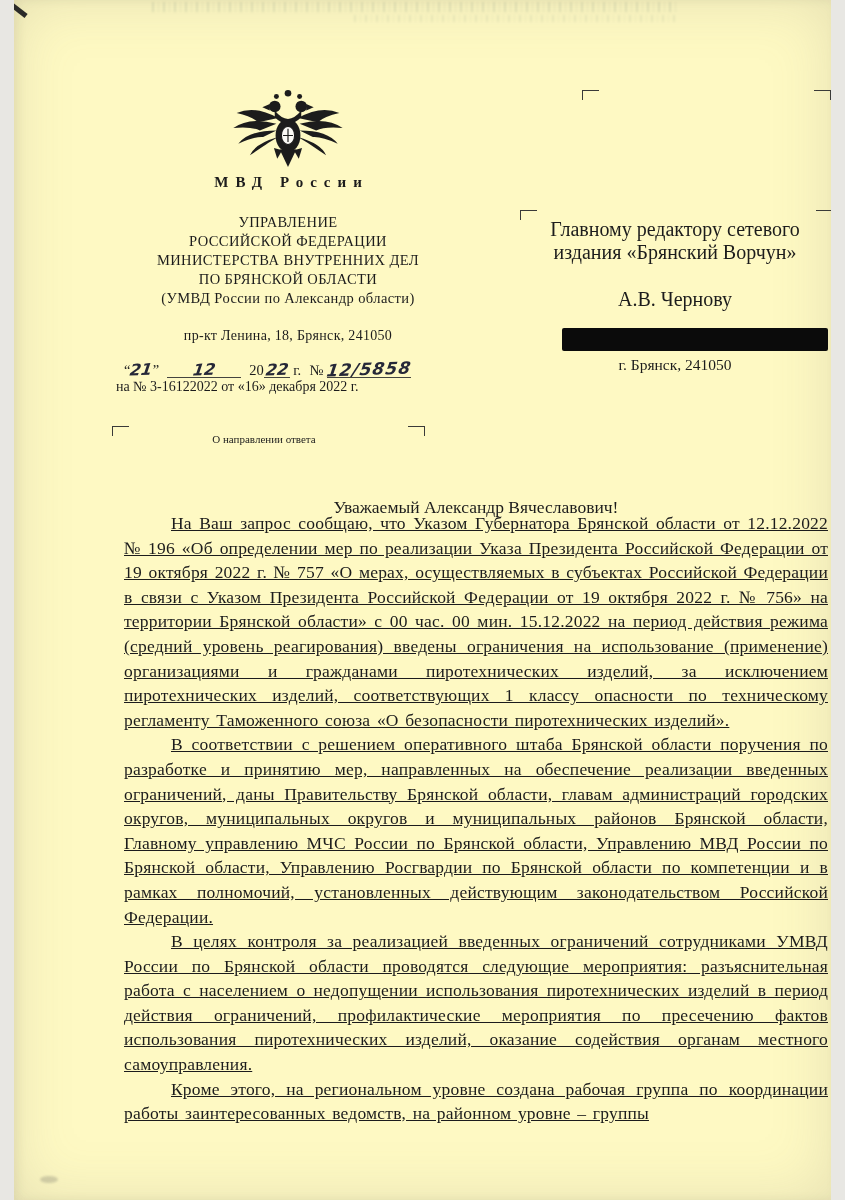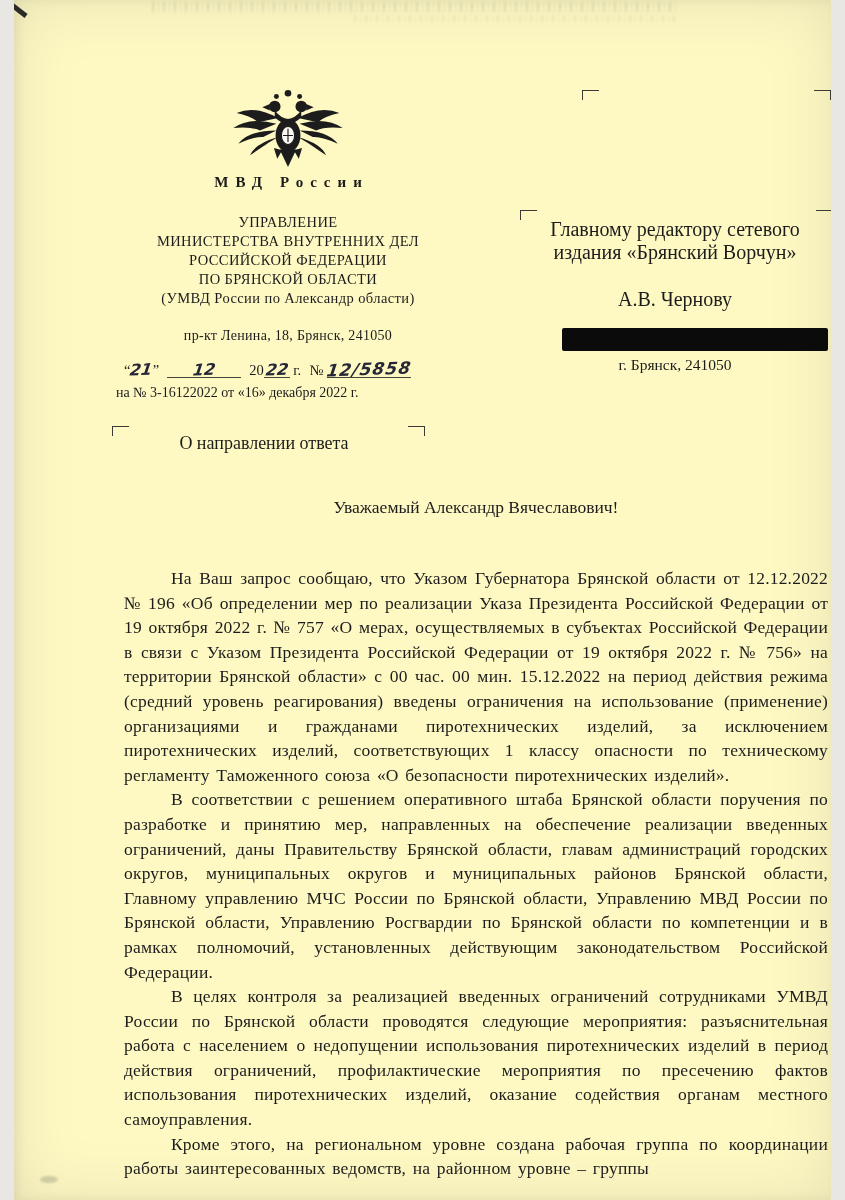--- a/index.html
+++ b/index.html
@@ -26,43 +26,43 @@
   .corner.cl{border-left:1.6px solid #3a3a38;}
   .corner.cr{border-right:1.6px solid #3a3a38;}
 
   
   .left-col{position:absolute;left:96px;top:88px;width:356px;text-align:center;}
   .emblem{display:inline-block;}
   .emblem-caption{margin-top:2px;font-weight:bold;font-size:15px;letter-spacing:7px;padding-left:7px;}
   .org{margin-top:22px;font-weight:normal;font-size:14.5px;line-height:19px;letter-spacing:.4px;}
   .address{margin-top:20px;font-size:14px;letter-spacing:.3px;}
   .date-line{margin-top:16px;font-size:14.5px;text-align:left;padding-left:14px;white-space:nowrap;}
-  .ref-line{margin-top:6px;font-size:14px;text-align:left;padding-left:6px;}
+  .ref-line{font-size:14px;text-align:left;padding-left:6px;}
 
   .hand{font-family:"DejaVu Sans", sans-serif;font-style:italic;display:inline-block;
     transform:skewX(-10deg) rotate(-2deg);color:#262838;font-size:16px;font-weight:bold;}
   .hand.big{font-size:17px;letter-spacing:1px;}
   .blank{display:inline-block;border-bottom:1px solid #44443f;text-align:center;line-height:14px;}
   .w-month{min-width:74px;}
   .w-year{min-width:26px;}
   .w-num{min-width:78px;}
   .dl-gap{display:inline-block;width:8px;}
 
-  .subject{position:absolute;left:100px;top:433px;width:300px;text-align:center;font-size:18px;}
+  .subject{position:absolute;left:100px;top:433px;width:300px;text-align:center;font-size:11px;}
 
   
   .recipient{position:absolute;left:505px;top:218px;width:312px;text-align:center;font-size:20px;line-height:23px;}
   .recipient .name{margin-top:24px;}
   .redaction{position:absolute;left:548px;top:328px;width:266px;height:23px;background:#0b0b0b;border-radius:2px;}
   .recipient-city{position:absolute;left:505px;top:356px;width:312px;text-align:center;font-size:15.5px;}
 
   
   .salutation{position:absolute;left:110px;top:497px;width:704px;text-align:center;font-size:17.5px;font-family:Liberation Serif, serif;}
-  .body-text{position:absolute;left:110px;top:566px;width:704px;font-size:17.5px;line-height:24.6px;
-    text-align:justify;word-spacing:2px;letter-spacing:.2px;}
+  .body-text{position:absolute;left:110px;top:511px;width:704px;font-size:17.5px;line-height:24.6px;
+    text-align:justify;word-spacing:2px;letter-spacing:.2px;text-decoration:underline;}
   .body-text p{margin:0;text-indent:47px;}
 </style>
 </head>
 <body>
 
 <div class="page">
 
   <div class="bleed bleed-1"></div>
   <div class="bleed bleed-2"></div>
   <div class="edge-mark"></div>
@@ -100,22 +100,22 @@
           <path d="M53,72 L57,85 L63,75 Z"></path>
           <path d="M87,72 L83,85 L77,75 Z"></path>
         </g>
         <ellipse cx="70" cy="57" rx="8" ry="11" fill="#fbfaf6" stroke="#1c1c1c" stroke-width="1.4"></ellipse>
         <path d="M70,49 l0,16 M64,57 l12,0" stroke="#1c1c1c" stroke-width="1.4" fill="none"></path>
       </svg>
     </div>
     <div class="emblem-caption">МВД России</div>
     <div class="org">
       <div>УПРАВЛЕНИЕ</div>
+      <div>РОССИЙСКОЙ ФЕДЕРАЦИИ</div>
       <div>МИНИСТЕРСТВА ВНУТРЕННИХ ДЕЛ</div>
-      <div>РОССИЙСКОЙ ФЕДЕРАЦИИ</div>
       <div>ПО БРЯНСКОЙ ОБЛАСТИ</div>
       <div>(УМВД России по Александр области)</div>
     </div>
     <div class="address">пр-кт Ленина, 18, Брянск, 241050</div>
     <div class="date-line">
       <span>“</span><span class="hand">21</span><span>”</span><span class="dl-gap"></span><span class="blank w-month"><span class="hand">12</span></span><span class="dl-gap"></span><span>20</span><span class="blank w-year"><span class="hand">22</span></span>&nbsp;<span>г.</span><span class="dl-gap"></span><span>№</span>&nbsp;<span class="blank w-num"><span class="hand big">12/5858</span></span>
     </div>
     <div class="ref-line">на № 3-16122022 от «16» декабря 2022 г.</div>
   </div>
 

